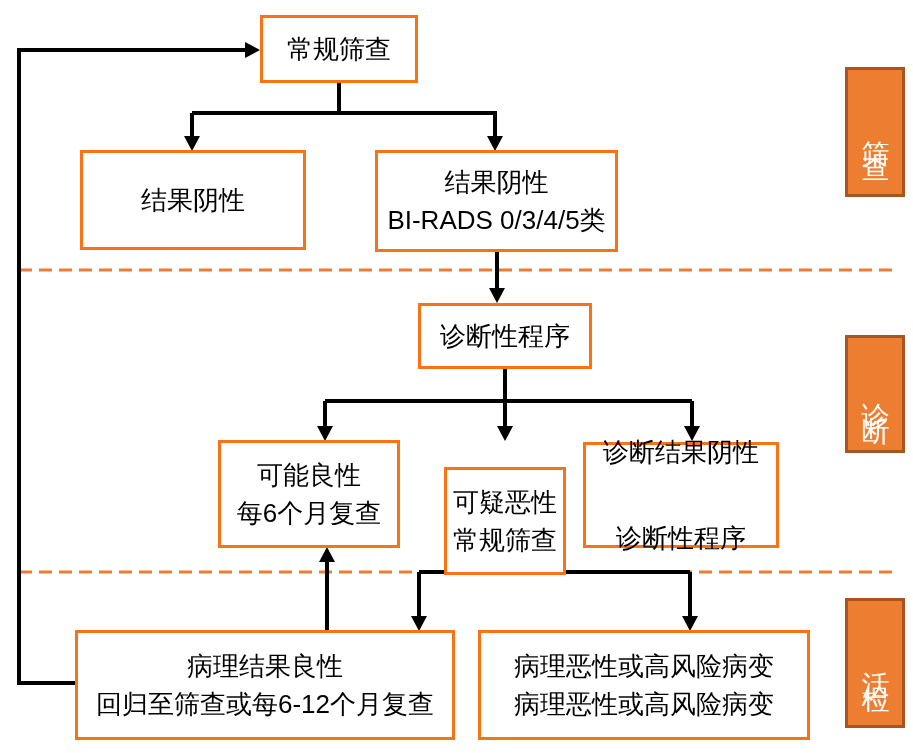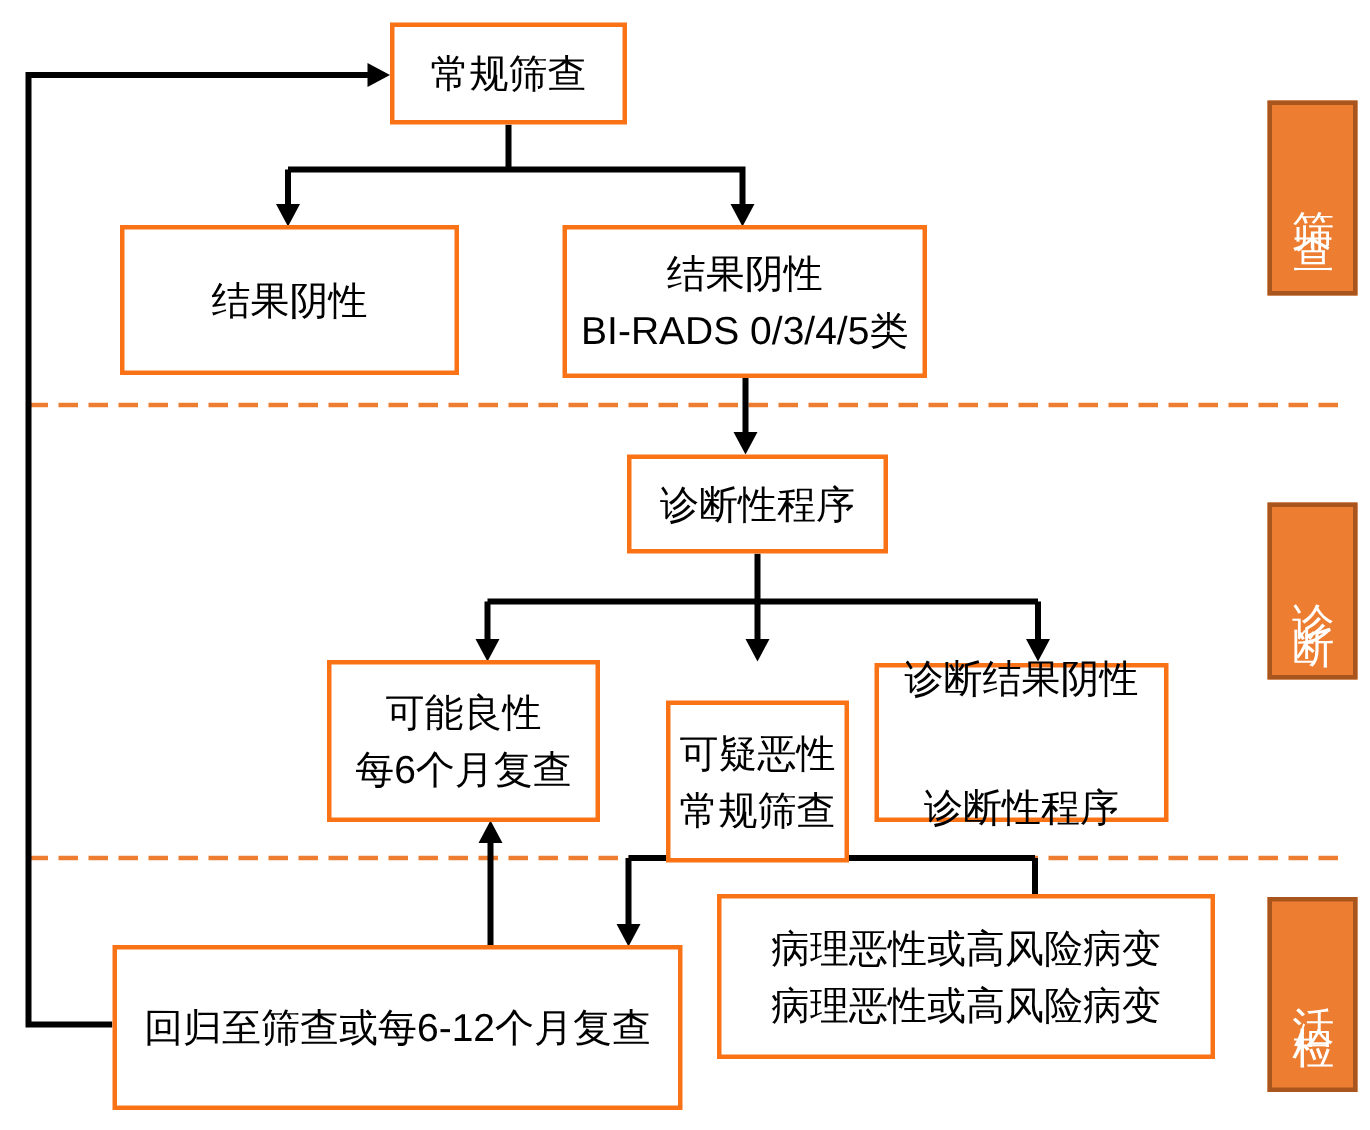--- a/index.html
+++ b/index.html
@@ -129,24 +129,25 @@
     <div>可疑恶性</div>
     <div>常规筛查</div>
   </div>
 
   <div class="node" style="left:583px; top:442px; width:196px; height:106px;gap:48px;">
     <div>诊断结果阴性</div>
     <div>诊断性程序</div>
   </div>
 
   <div class="node" style="left:75px; top:630px; width:380px; height:110px;">
+    <div>病理结果良性</div>
     <div>回归至筛查或每6-12个月复查</div>
   </div>
 
-  <div class="node" style="left:478px; top:596px; width:332px; height:110px;">
+  <div class="node" style="left:478px; top:630px; width:332px; height:110px;">
     <div>病理恶性或高风险病变</div>
     <div>病理恶性或高风险病变</div>
   </div>
 
   <div class="stage" style="top:67px; height:130px;">筛查</div>
   <div class="stage" style="top:335px; height:118px;">诊断</div>
   <div class="stage" style="top:598px; height:130px;">活检</div>
 
 </div>
 

